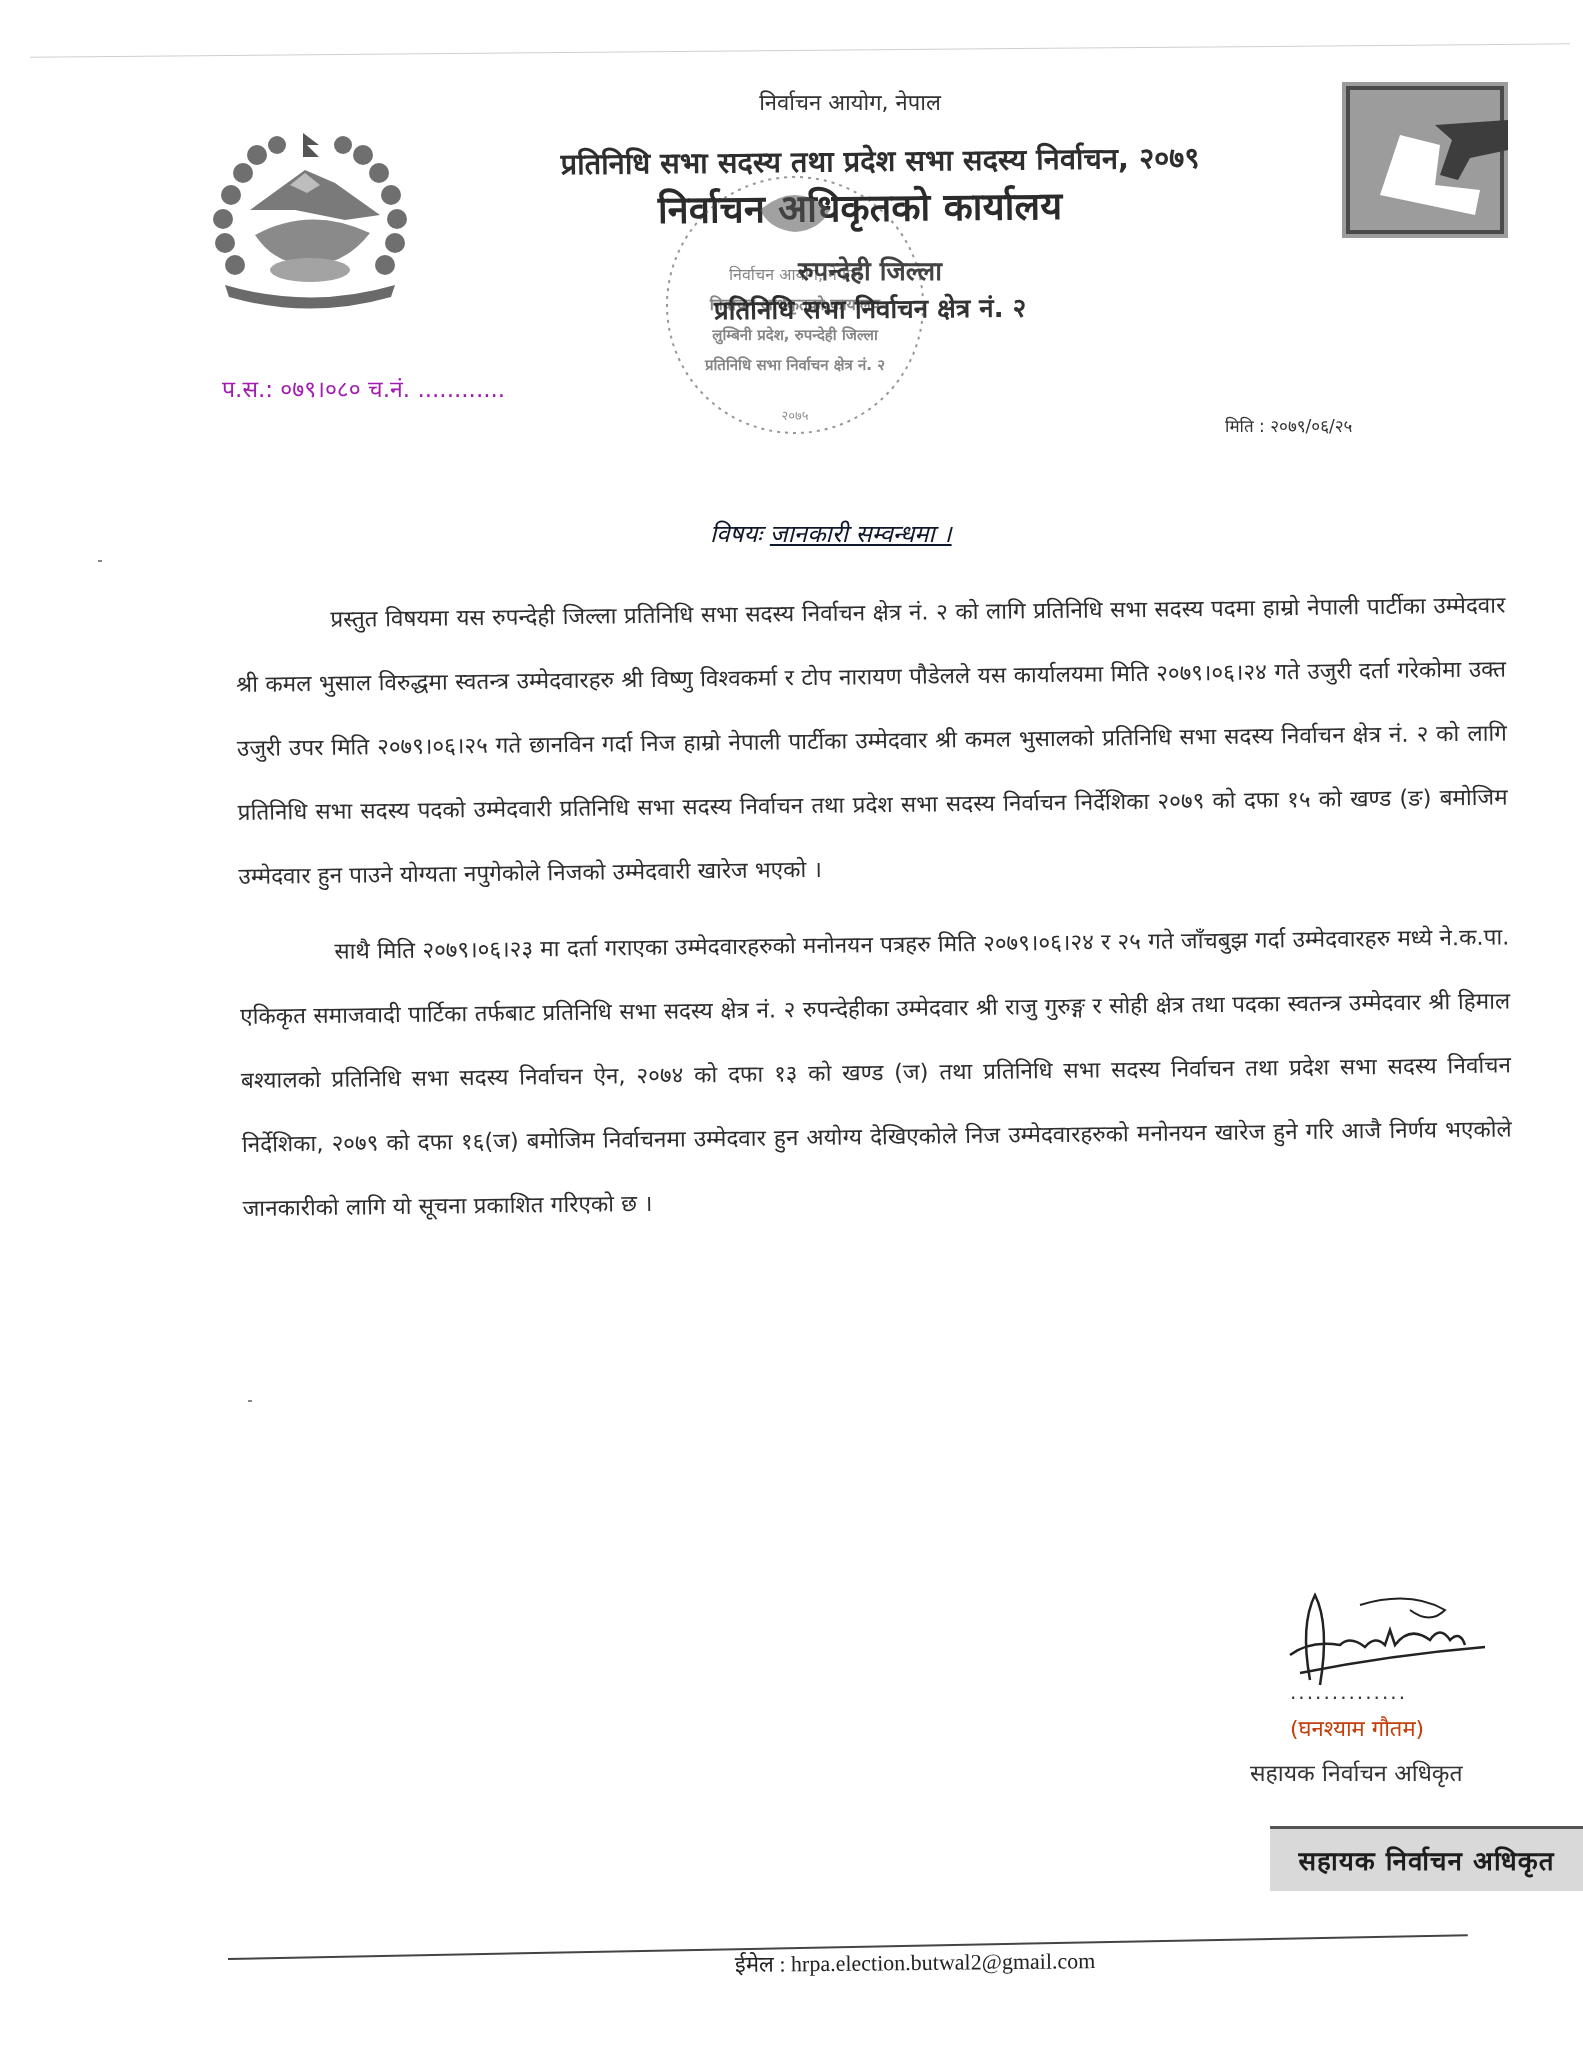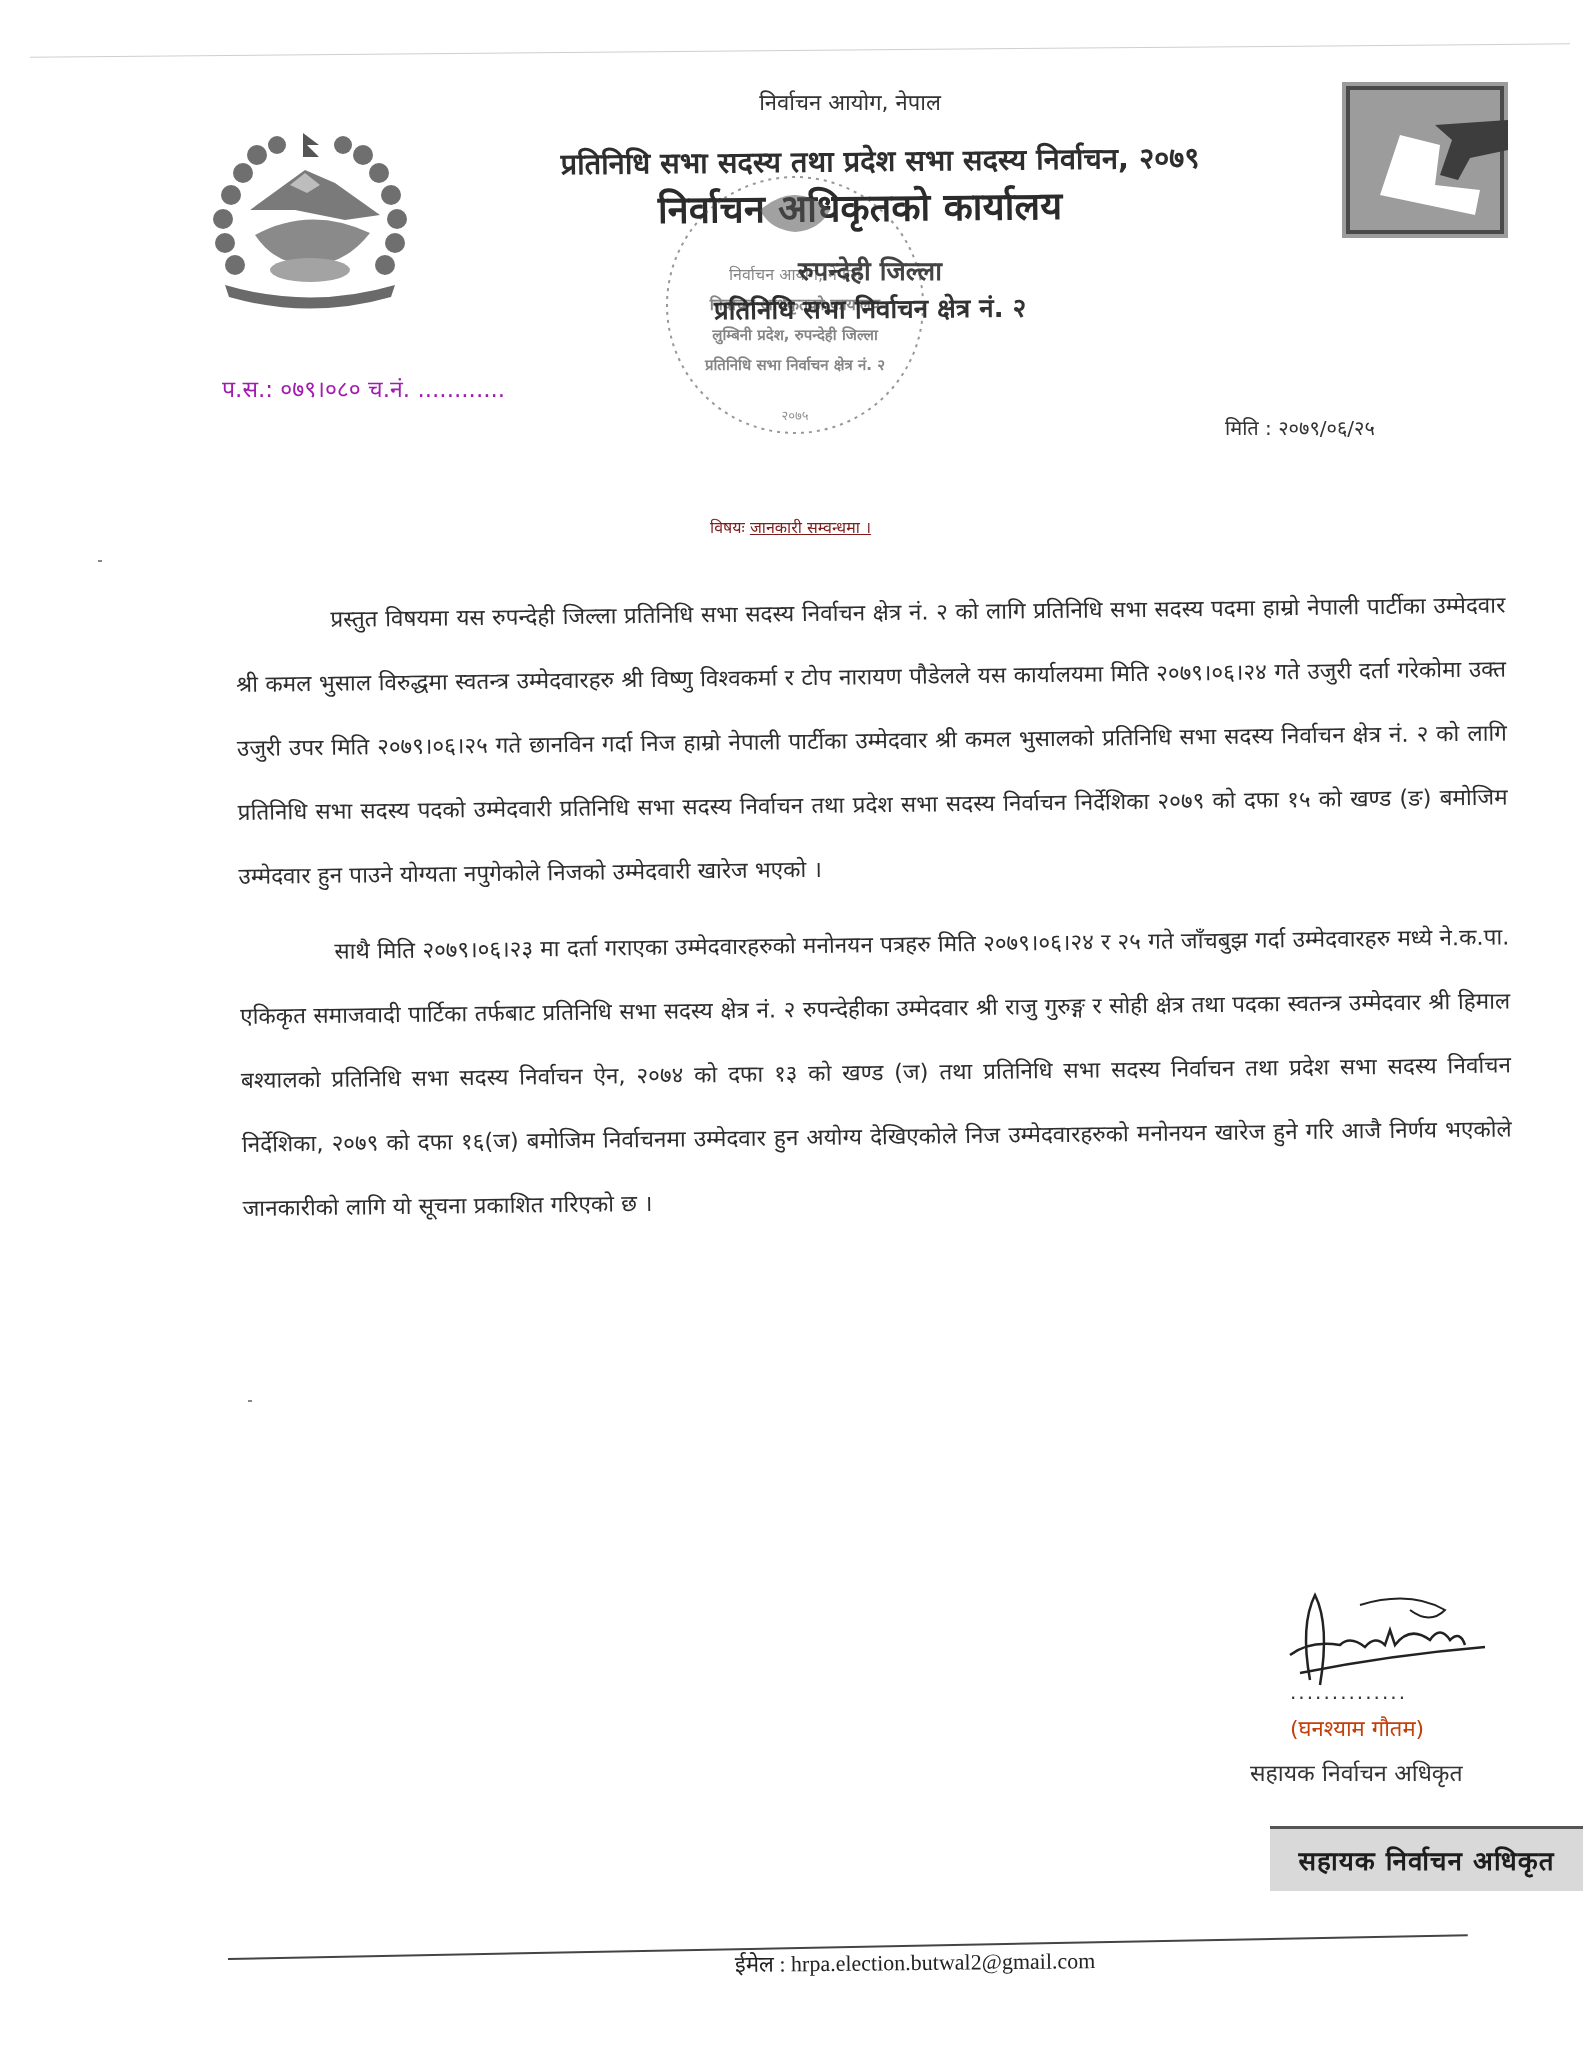--- a/index.html
+++ b/index.html
@@ -11,22 +11,22 @@
   .emblem { position: absolute; left: 195px; top: 115px; width: 230px; height: 195px; }
   .ballot-logo { position: absolute; left: 1340px; top: 80px; width: 170px; height: 160px; }
   .hdr { position: absolute; text-align: center; white-space: nowrap; }
   .hdr-commission { left: 650px; top: 86px; width: 400px; font-size: 22px; color: #333; }
   .hdr-election { left: 450px; top: 140px; width: 860px; font-size: 29px; font-weight: bold; color: #2e2e2e; transform: rotate(-0.6deg); }
   .hdr-office { left: 560px; top: 180px; width: 600px; font-size: 38px; font-weight: bold; color: #2b2b2b; transform: rotate(-0.6deg); }
   .hdr-district { left: 740px; top: 252px; width: 260px; font-size: 26px; font-weight: bold; color: #444; }
   .hdr-constituency { left: 640px; top: 290px; width: 460px; font-size: 26px; font-weight: bold; color: #333; transform: rotate(-0.5deg); }
   .stamp { position: absolute; left: 660px; top: 170px; width: 270px; height: 270px; opacity: 0.55; }
   .ref-line { position: absolute; left: 222px; top: 372px; font-size: 23px; color: #a21caf; white-space: nowrap; }
-  .date-line { position: absolute; left: 1225px; top: 414px; font-size: 20px; color: #333; white-space: nowrap; }
-  .subject { position: absolute; left: 710px; top: 516px; font-size: 16px; color: #7f1d1d; white-space: nowrap; }
+  .date-line { position: absolute; left: 1225px; top: 414px; font-size: 17px; color: #333; white-space: nowrap; }
+  .subject { position: absolute; left: 710px; top: 516px; font-size: 24px; color: #0f172a; white-space: nowrap; font-style: italic; }
   .subject .u { text-decoration: underline; }
   .body-text { position: absolute; left: 235px; top: 588px; width: 1270px; font-size: 22.5px; line-height: 64px; color: #2d2d2d; text-align: justify; transform: rotate(-0.7deg); transform-origin: left top; }
   .body-text p { margin: 0; text-indent: 95px; }
   .body-text p + p { margin-top: 12px; }
   .sig { position: absolute; left: 1270px; top: 1585px; width: 240px; height: 110px; }
   .sig-dots { position: absolute; left: 1290px; top: 1680px; font-size: 20px; letter-spacing: 2px; color: #333; }
   .sig-name { position: absolute; left: 1290px; top: 1712px; font-size: 22px; color: #c2410c; white-space: nowrap; }
   .sig-title { position: absolute; left: 1250px; top: 1756px; font-size: 23px; color: #333; white-space: nowrap; }
   .seal-stamp { position: absolute; left: 1270px; top: 1826px; width: 313px; height: 62px; background: #d9d9d9; border-top: 3px solid #555; display: flex; align-items: center; justify-content: center; }
   .seal-stamp span { font-size: 26px; font-weight: bold; color: #1d1d1d; letter-spacing: 1px; white-space: nowrap; }

